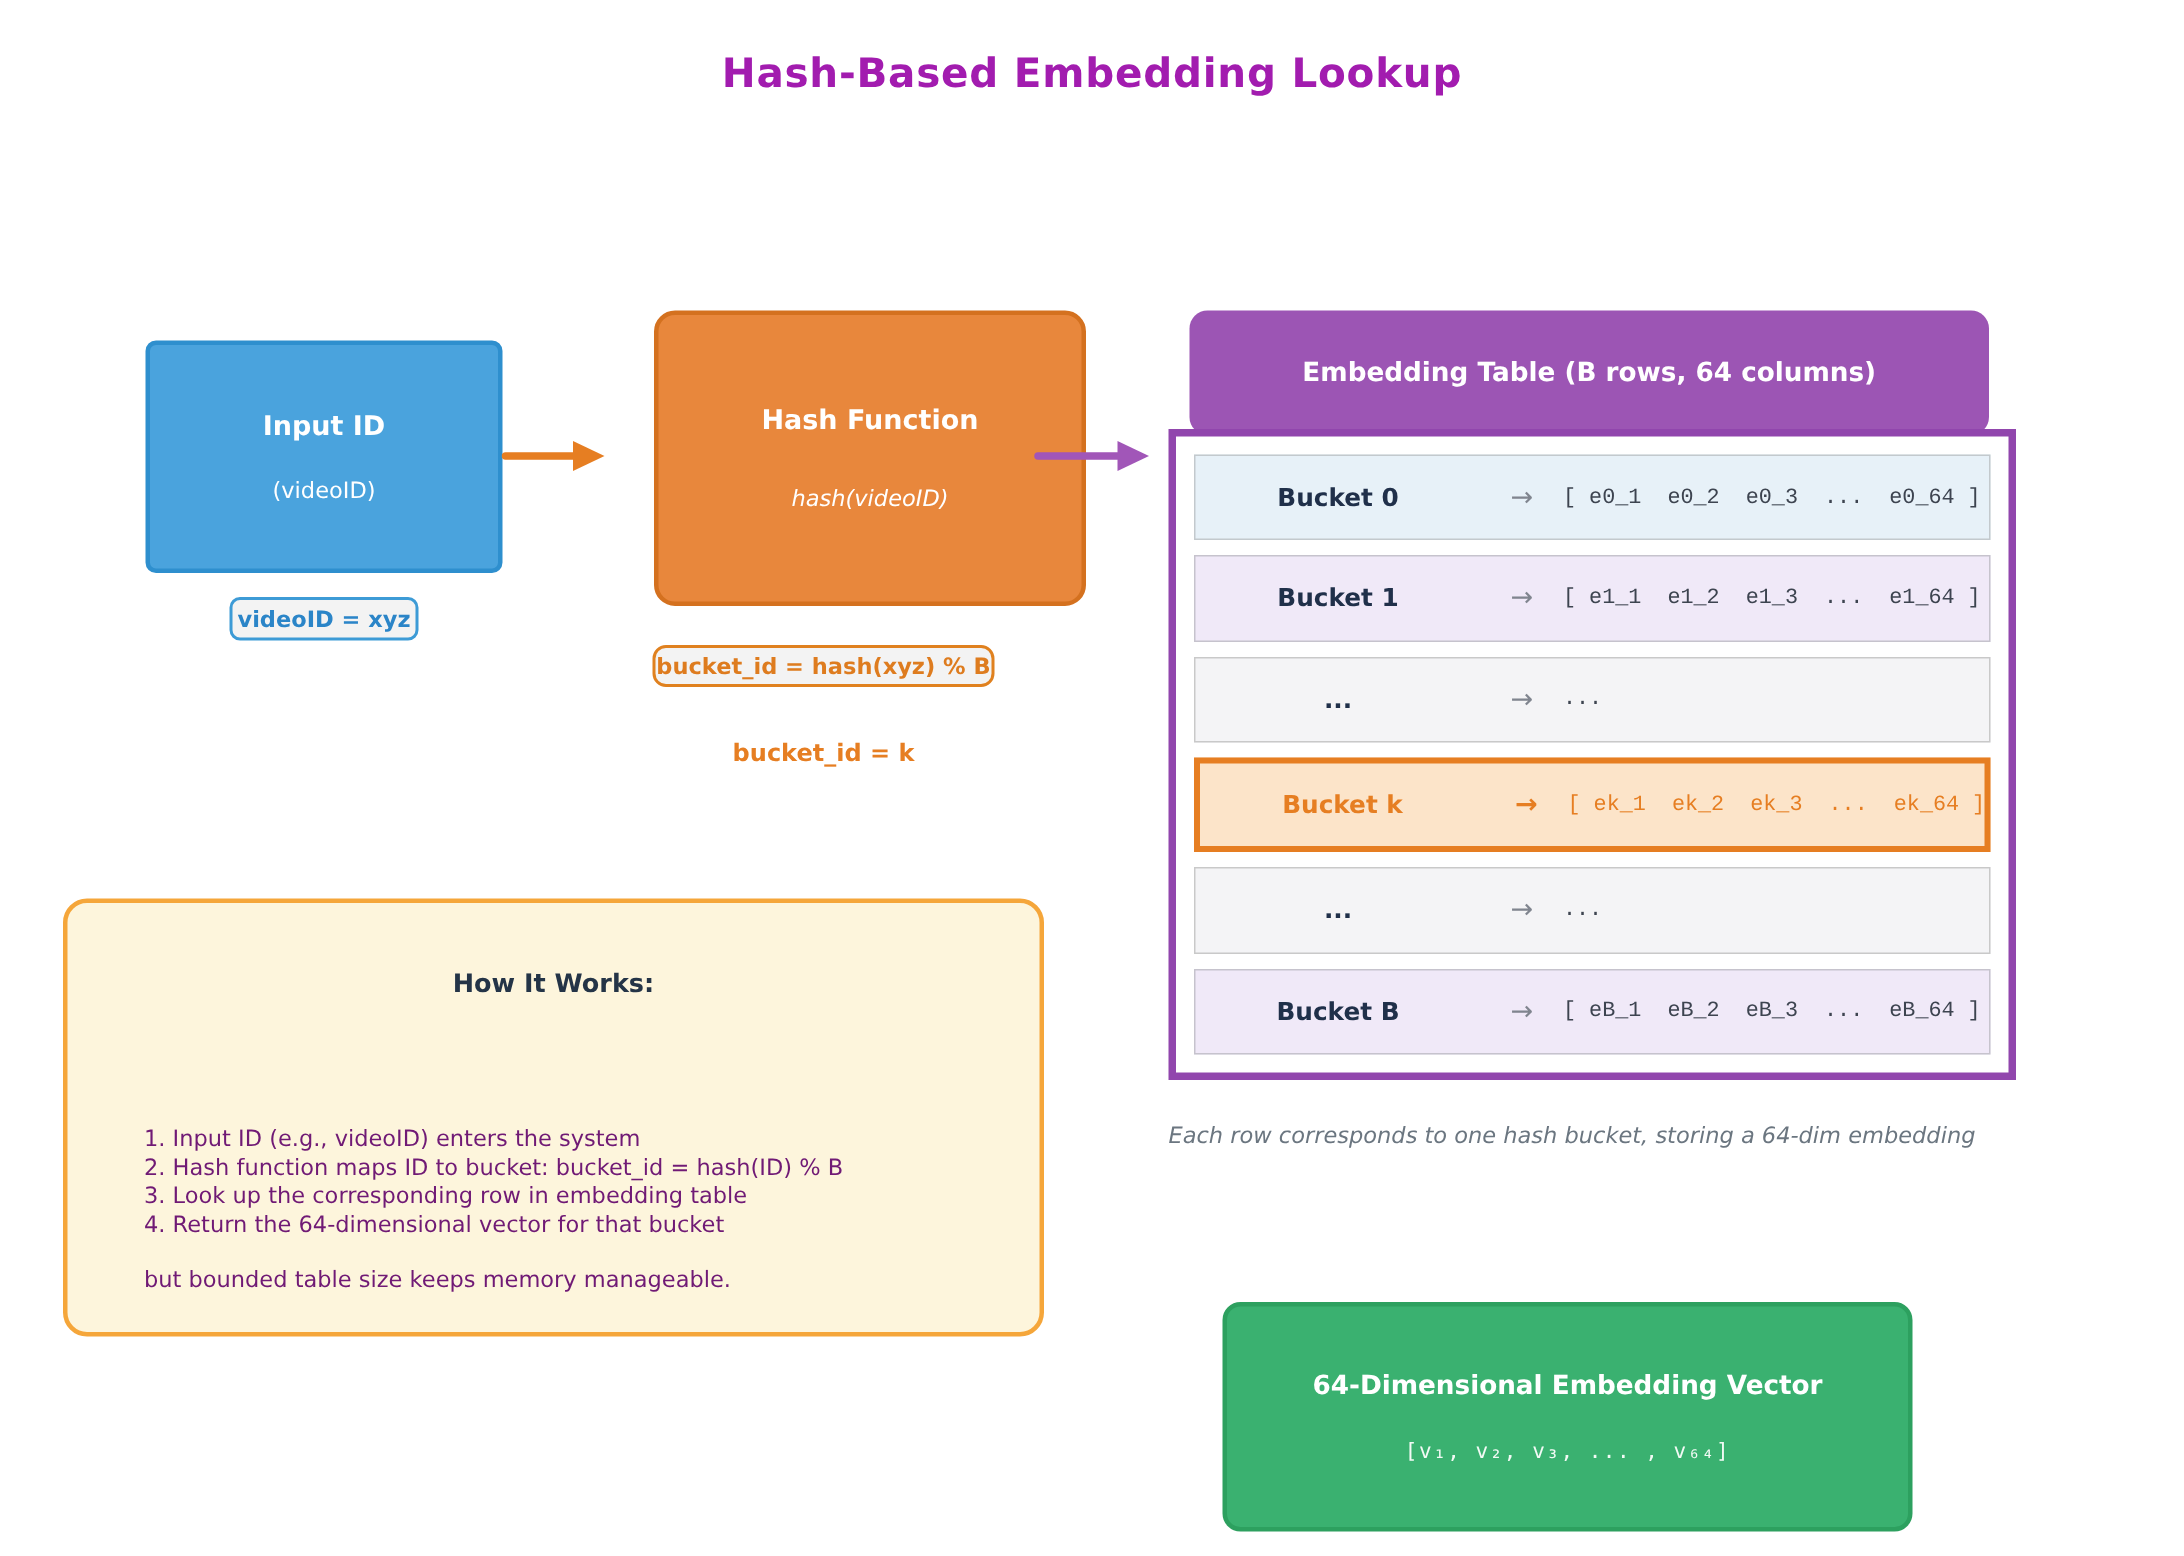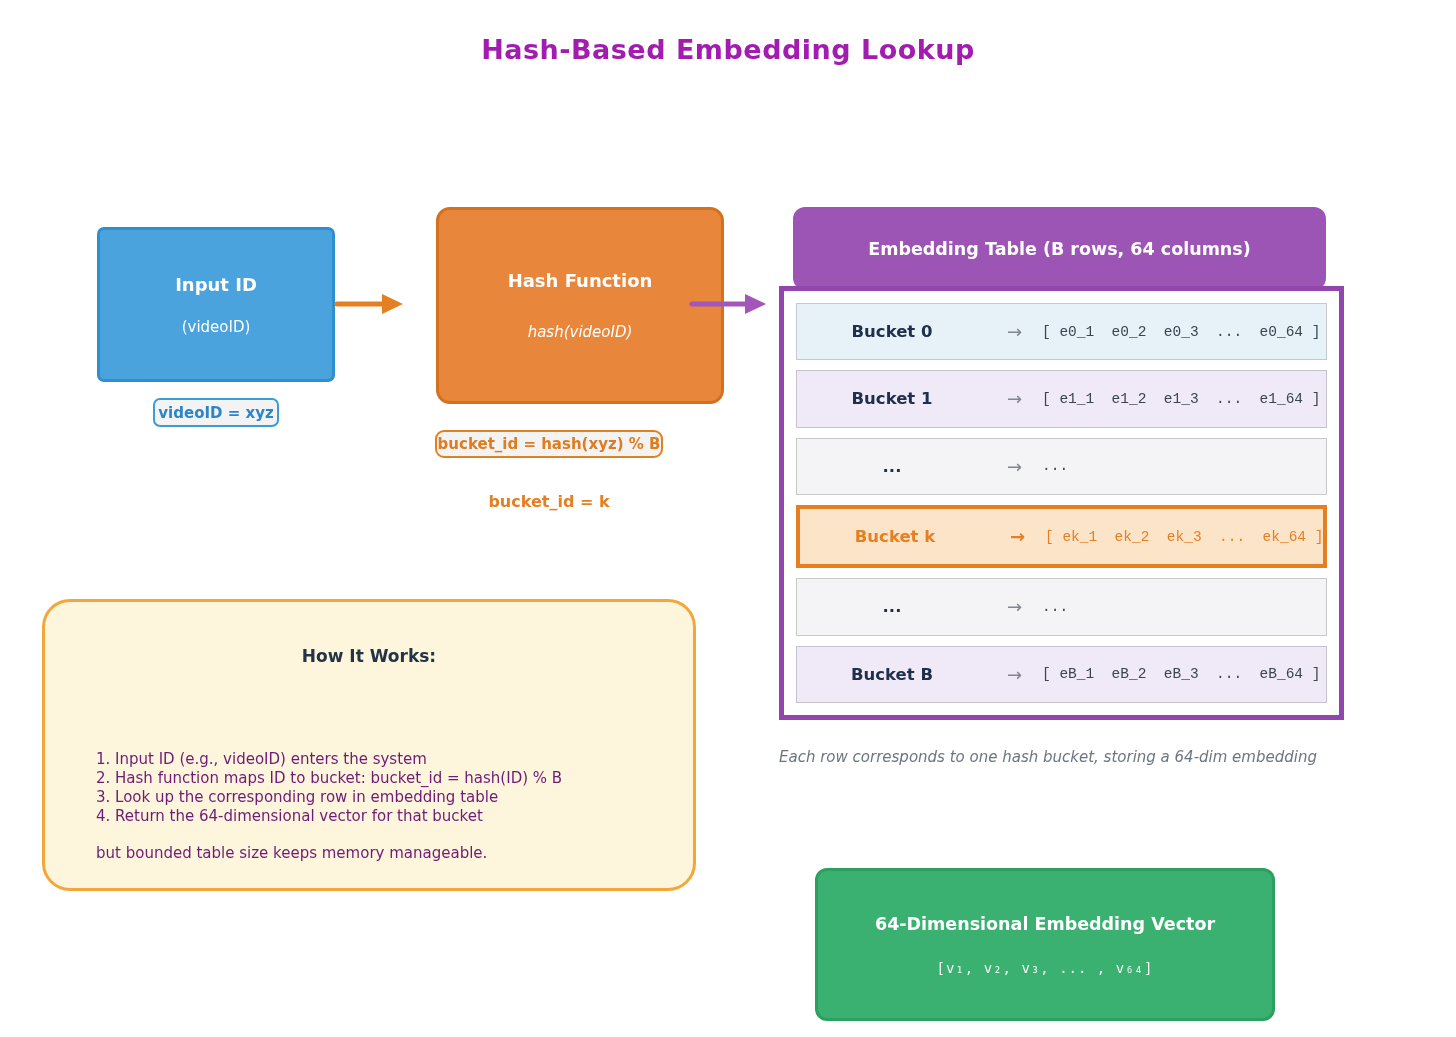--- a/index.html
+++ b/index.html
@@ -75,21 +75,21 @@
   .r-highlight .row-arrow { font-weight:bold; }
 
   .table-caption {
     left:779px; top:748px; width:565px; text-align:left;
     font-size:15px; font-style:italic; color:#6b7680;
   }
 
   
   .how-box {
     left:42px; top:599px; width:654px; height:292px; box-sizing:border-box;
-    background:#fdf5dc; border:3px solid #f5a63a; border-radius:28px;
+    background:#fdf5dc; border:3px solid #f5a63a; border-radius:16px;
   }
   .how-title {
     position:absolute; top:44px; left:0; width:100%; text-align:center;
     font-size:17px; font-weight:bold; color:#243447;
   }
   .how-steps {
     position:absolute; top:148px; left:51px; right:30px;
     font-size:15px; color:#701a75; line-height:19px;
   }
   .how-note { margin-top:18px; }

